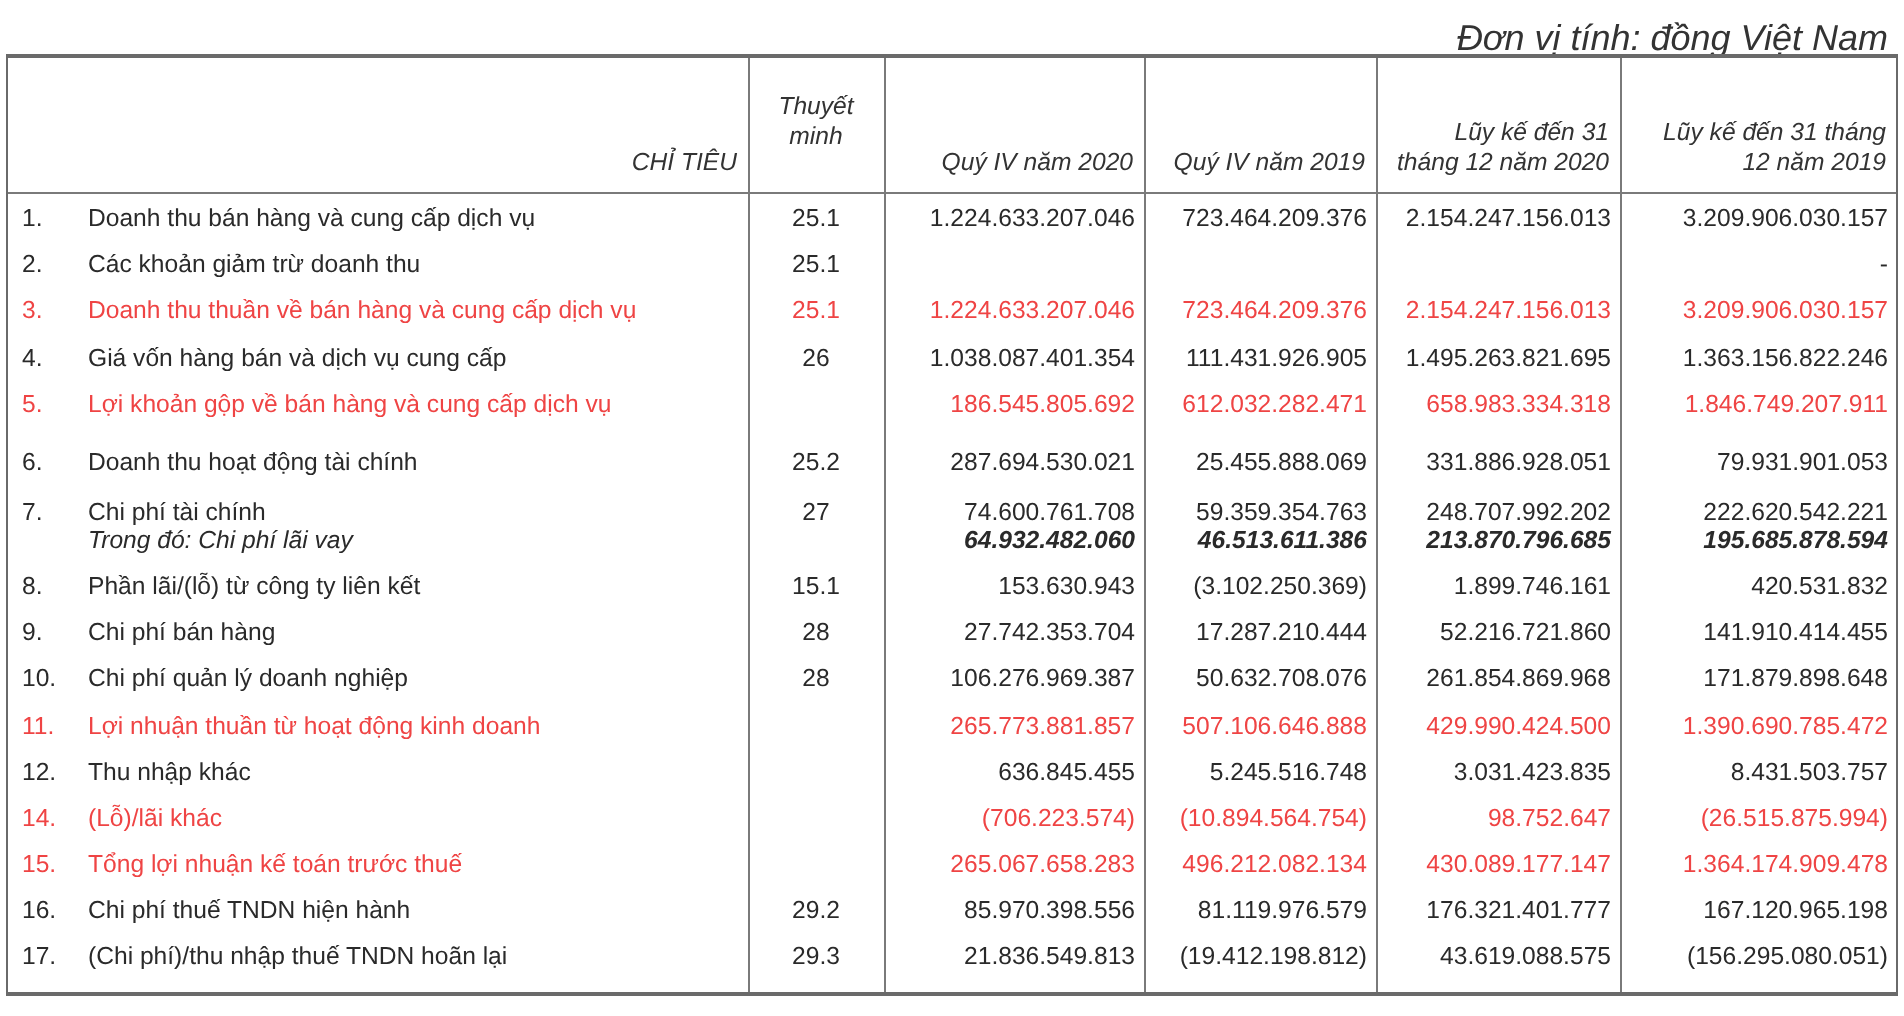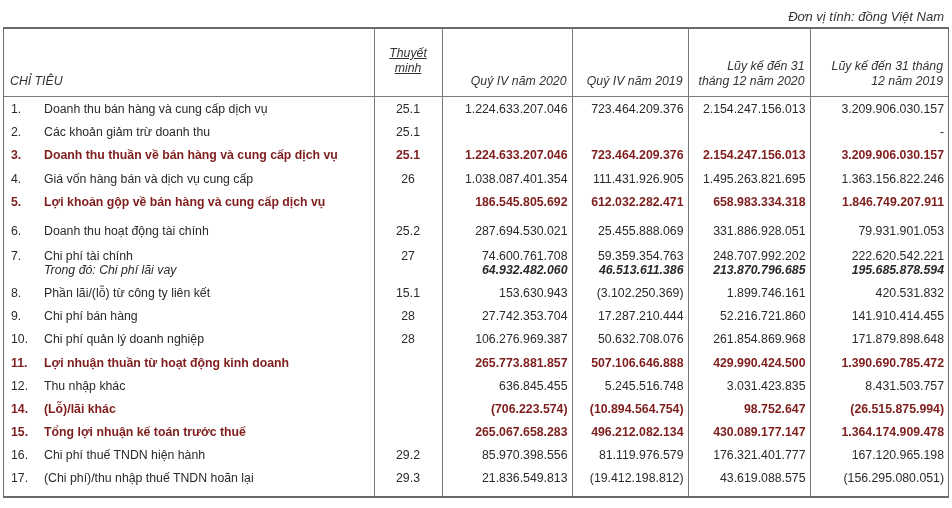--- a/index.html
+++ b/index.html
@@ -3,52 +3,52 @@
 <meta charset="utf-8">
 <style>
   html, body { margin: 0; padding: 0; background: #ffffff; }
   body {
     width: 952px; height: 508px; overflow: hidden; position: relative;
     font-family: "Liberation Sans", sans-serif; color: #2a2a2a;
     font-size: 12.3px;
   }
   .unit-note {
     position: absolute; right: 8px; top: 9px;
-    font-style: italic; font-size: 13px; color: #333;
+    font-style: italic; font-size: 18px; color: #333;
   }
   .table-wrap {
     position: absolute; left: 3px; top: 27px; width: 944px;
     border-top: 2px solid #6a6a6a; border-bottom: 2px solid #6a6a6a;
     border-left: 1px solid #6a6a6a; border-right: 1px solid #6a6a6a;
   }
   table { border-collapse: collapse; width: 100%; table-layout: fixed; }
   col.c-label { width: 370px; }
   col.c-note  { width: 68px; }
   col.c-v1    { width: 130px; }
   col.c-v2    { width: 116px; }
   col.c-v3    { width: 122px; }
   col.c-v4    { width: 138px; }
   th {
     font-weight: normal; font-style: italic; color: #333;
     border-left: 1px solid #7a7a7a; border-bottom: 1px solid #7a7a7a;
     padding: 0 5px; height: 47px; vertical-align: bottom; line-height: 15px;
     padding-bottom: 7px;
   }
-  th:first-child { border-left: none; text-align: left; padding-left: 6px; }
-  th.note-h { text-align: center; padding-bottom: 20px; text-decoration: underline; }
+  th:first-child { border-left: none; text-align: right; padding-left: 6px; }
+  th.note-h { text-align: center; padding-bottom: 20px; }
   th.num-h { text-align: right; margin-top: 24px; }
   td {
     border-left: 1px solid #7a7a7a; padding: 0 4px;
     height: 20.2px; line-height: 14px; vertical-align: top; padding-top: 3px;
     white-space: nowrap;
   }
   td:first-child { border-left: none; padding-left: 7px; }
   td.note { text-align: center; }
   td.num { text-align: right; }
-  tr.bold td { font-weight: bold; color: #7f1d1d; }
+  tr.bold td { font-weight: normal; color: #ef4444; }
   tr.gap-before td { padding-top: 9px; height: 22px; }
   tr.row-first td { padding-top: 5px; }
   tr.double td { height: 34px; }
   .idx { display: inline-block; width: 33px; }
   .sub { display: block; font-style: italic; font-weight: bold; }
   .sub-label { display: block; font-style: italic; padding-left: 33px; }
   tr.last td { padding-bottom: 4px; }
 </style>
 </head>
 <body>

